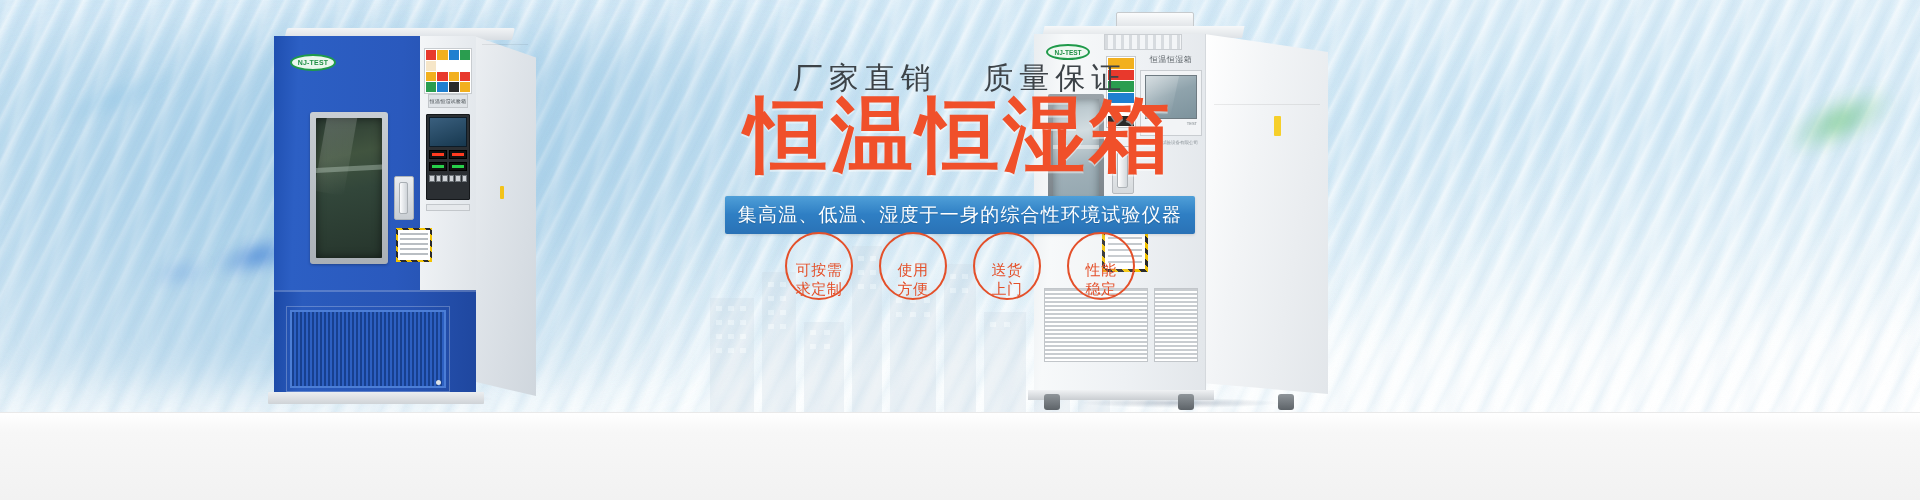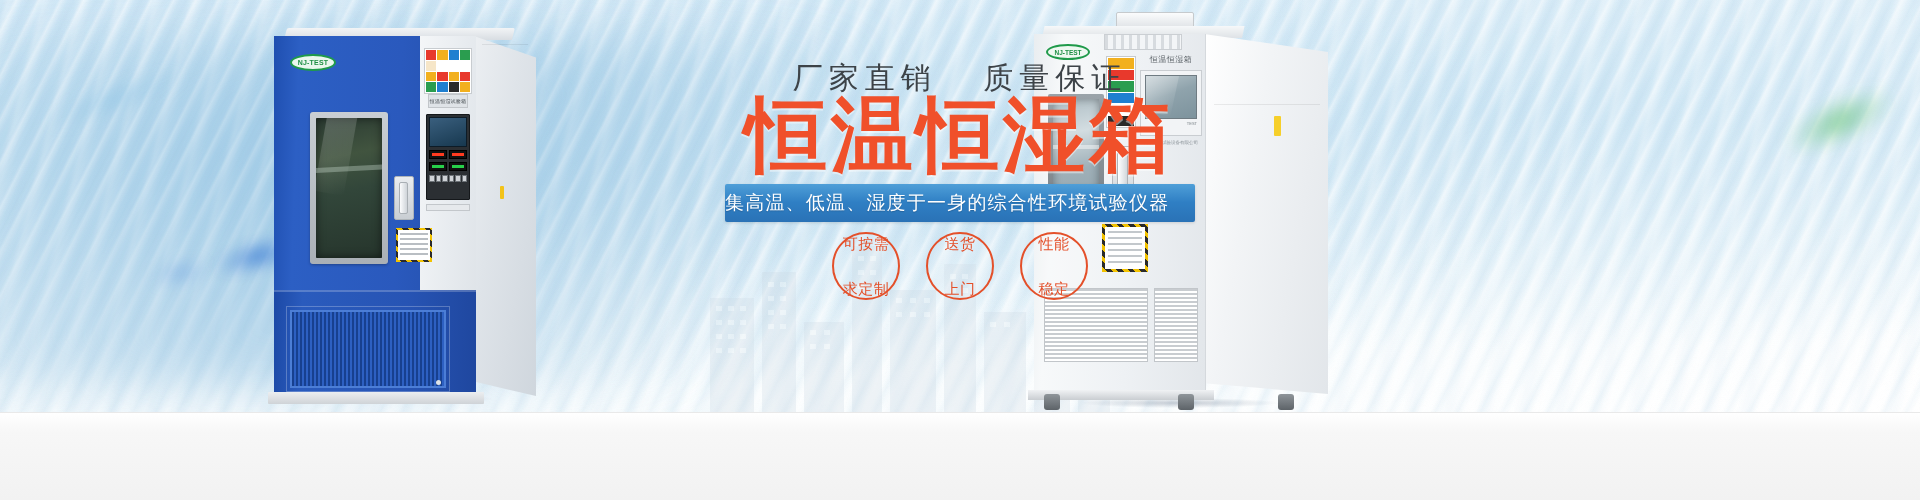--- a/index.html
+++ b/index.html
@@ -93,40 +93,40 @@
 
   .headline{
     position:absolute; left:0; right:0; top:92px;
     text-align:center;
     font-size:82px; line-height:1.06; font-weight:bold;
     color:#f0502a; letter-spacing:4px; white-space:nowrap;
     text-shadow:0 2px 0 rgba(255,255,255,.45);
   }
 
   .subbar{
-    position:absolute; left:50%; transform:translateX(-50%); top:184px;
+    position:absolute; left:50%; transform:translateX(-50%); top:196px;
     width:470px; height:38px; border-radius:2px;
     background:linear-gradient(180deg,#4f9fd8 0%,#2f7fc4 48%,#2a72b6 100%);
-    display:flex; align-items:center; justify-content:flex-start;
+    display:flex; align-items:center; justify-content:center;
     box-shadow:0 1px 3px rgba(0,0,0,.12);
   }
   .subbar span{
     color:#ffffff; font-size:19px; letter-spacing:1.2px; white-space:nowrap;
     text-shadow:0 1px 1px rgba(0,0,0,.18);
   }
 
   
   .badges{
     position:absolute; left:50%; transform:translateX(-50%); top:232px;
     display:flex; gap:26px; align-items:center; justify-content:center;
   }
   .badge{
     width:68px; height:68px; border-radius:50%;
     border:2px solid #e4502a;
-    display:flex; flex-direction:column; align-items:center; justify-content:space-between;
+    display:flex; flex-direction:column; align-items:center; justify-content:flex-end;
     color:#e4502a; font-size:15px; line-height:1.28; letter-spacing:.5px;
     background:rgba(255,255,255,0.10);
   }
 
   
   .cta{
     position:absolute; left:50%; transform:translateX(-50%); top:345px;
     padding:9px 30px; border-radius:18px;
     background:linear-gradient(180deg,#f9603a 0%,#f04e22 100%);
     color:#fff; font-size:17px; letter-spacing:2px; white-space:nowrap;
@@ -540,20 +540,24 @@
     <div class="subbar">
       <span>集高温、低温、湿度于一身的综合性环境试验仪器</span>
     </div>
 
     <div class="badges">
       <div class="badge">
         <span>可按需</span>
         <span>求定制</span>
       </div>
       <div class="badge">
+        <span>使用</span>
+        <span>方便</span>
+      </div>
+      <div class="badge">
         <span>送货</span>
         <span>上门</span>
       </div>
       <div class="badge">
         <span>性能</span>
         <span>稳定</span>
       </div>
     </div>
 
   </div>

